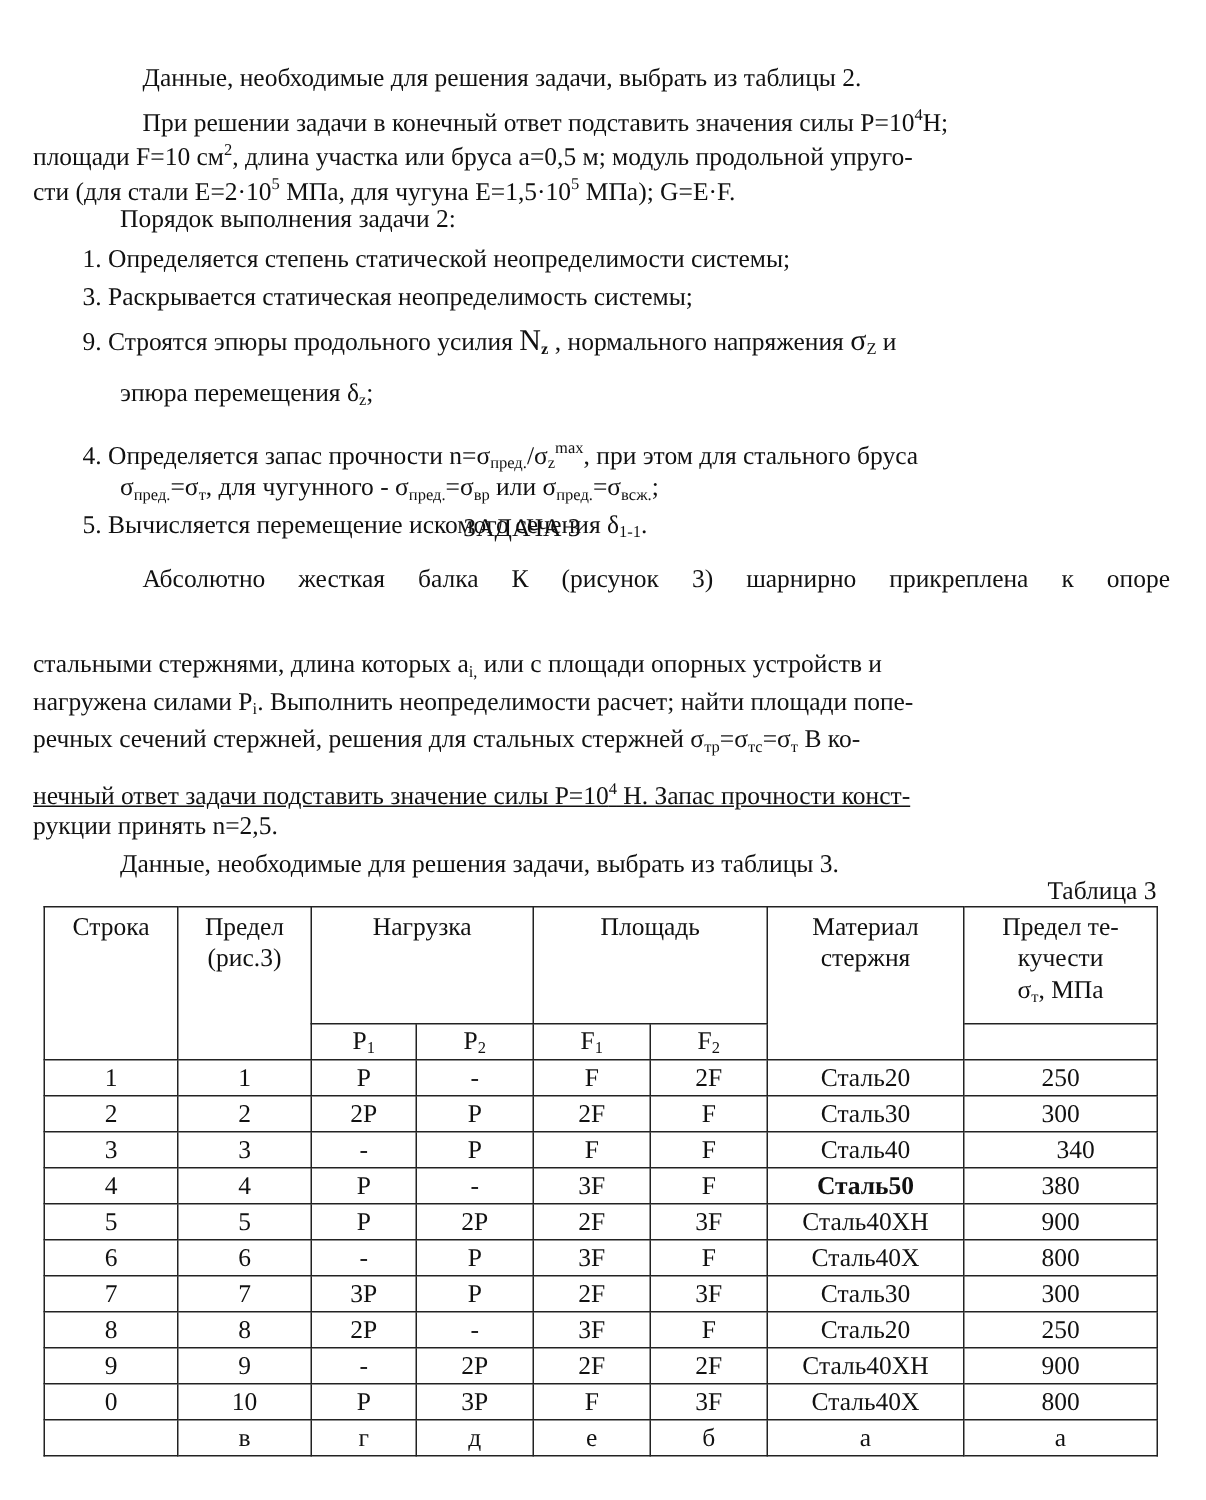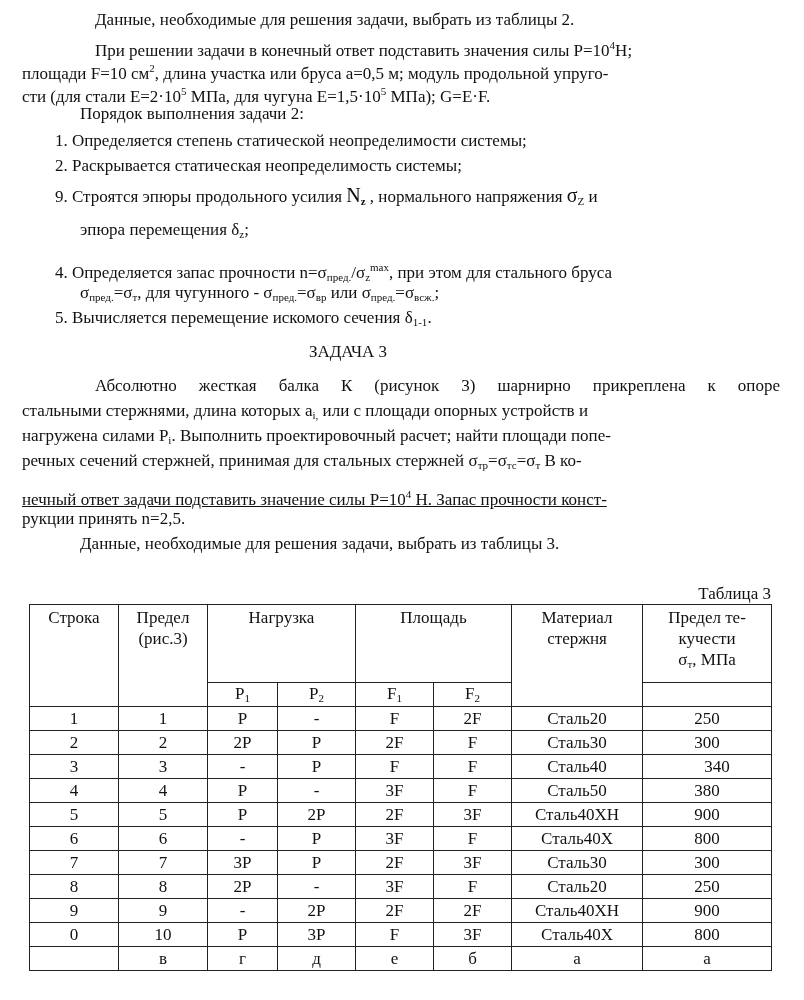--- a/index.html
+++ b/index.html
@@ -1,18 +1,18 @@
 <!DOCTYPE html>
 <html><head>
 <meta charset="utf-8">
 <style>
   html, body { margin:0; padding:0; background:#ffffff; }
   body { width:804px; height:1000px; position:relative; overflow:hidden;
          font-family:"Liberation Serif","DejaVu Serif",serif; color:#111; font-size:17px; }
-  .line { position:absolute; left:0; white-space:nowrap; line-height:20px; }
+  .line { position:absolute; left:0; white-space:nowrap; line-height:20px;margin-top:32px; }
   .just { position:absolute; left:22px; width:758px; text-align:justify; text-align-last:justify; white-space:nowrap; line-height:20px; }
   .sub { font-size:11px; vertical-align:-3px; }
   .sup { font-size:11px; vertical-align:7px; }
   .center { position:absolute; left:0; width:696px; text-align:center; line-height:20px; }
   .big { font-size:20px; }
   table { position:absolute; left:29px; top:604px; border-collapse:collapse; font-size:17px; }
   td { border:1.5px solid #222; text-align:center; padding:0; height:23px; }
   td.hd { vertical-align:top; line-height:21px; padding-top:2px; }
   .tcap { position:absolute; right:33px; top:584px; line-height:20px; }
 </style>
@@ -26,21 +26,21 @@
 </div>
 <div class="line" style="left:22px; top:58px;text-align:center;">
   <span>площади F=10 см</span><span class="sup">2</span><span>, длина участка или бруса a=0,5 м; модуль продольной упруго-</span>
 </div>
 <div class="line" style="left:22px; top:81px;">
   <span>сти (для стали E=2·10</span><span class="sup">5</span><span> МПа, для чугуна E=1,5·10</span><span class="sup">5</span><span> МПа); G=E·F.</span>
 </div>
 <div class="line" style="left:80px; top:104px;">Порядок выполнения задачи 2:</div>
 
 <div class="line" style="left:55px; top:131px;">1.  Определяется степень статической неопределимости системы;</div>
-<div class="line" style="left:55px; top:156px;">2.  Раскрывается статическая неопределимость системы;</div>
+<div class="line" style="left:55px; top:156px;">3.  Раскрывается статическая неопределимость системы;</div>
 <div class="line" style="left:55px; top:185px;">
   <span>9.  Строятся эпюры продольного усилия</span>
   <span class="big">N</span><span class="sub" style="font-weight:bold;">z</span>
   <span>, нормального напряжения</span>
   <span class="big">σ</span><span class="sub">Z</span>
   <span>и</span>
 </div>
 <div class="line" style="left:80px; top:220px;">
   <span>эпюра перемещения δ</span><span class="sub">z</span><span>;</span>
 </div>
@@ -54,24 +54,24 @@
   <span>5.  Вычисляется перемещение искомого сечения  δ</span><span class="sub">1-1</span><span>.</span>
 </div>
 
 <div class="center" style="top:342px;">ЗАДАЧА 3</div>
 
 <div class="just" style="left:95px; width:685px; top:376px;">Абсолютно жесткая балка К (рисунок 3) шарнирно прикреплена к опоре</div>
 <div class="line" style="left:22px; top:401px; width:758px;">
   <span>стальными стержнями, длина которых a</span><span class="sub">i,</span><span>  или с площади опорных устройств и</span>
 </div>
 <div class="line" style="left:22px; top:426px;">
-  <span>нагружена силами P</span><span class="sub">i</span><span>.  Выполнить проектировочный расчет; найти площади попе-</span>
+  <span>нагружена силами P</span><span class="sub">i</span><span>.  Выполнить неопределимости расчет; найти площади попе-</span>
 </div>
 <div class="line" style="left:22px; top:451px;">
-  <span>речных сечений стержней, принимая для стальных стержней  σ</span><span class="sub">тр</span><span>=σ</span><span class="sub">тс</span><span>=σ</span><span class="sub">т</span><span>    В  ко-</span>
+  <span>речных сечений стержней, решения для стальных стержней  σ</span><span class="sub">тр</span><span>=σ</span><span class="sub">тс</span><span>=σ</span><span class="sub">т</span><span>    В  ко-</span>
 </div>
 <div class="line" style="left:22px; top:484px;text-decoration:underline;">
   <span>нечный ответ задачи подставить значение силы P=10</span><span class="sup">4</span><span> H. Запас прочности конст-</span>
 </div>
 <div class="line" style="left:22px; top:509px;">рукции принять n=2,5.</div>
 <div class="line" style="left:80px; top:534px;">Данные, необходимые для решения задачи, выбрать из таблицы 3.</div>
 
 <div class="tcap">Таблица 3</div>
 
 <table>
@@ -143,21 +143,21 @@
         <td style="height: 23px;">Сталь40</td>
         <td style="height: 23px; padding-left: 20px;">340</td>
       </tr>
       <tr>
         <td style="height: 23px;">4</td>
         <td style="height: 23px;">4</td>
         <td style="height: 23px;">P</td>
         <td style="height: 23px;">-</td>
         <td style="height: 23px;">3F</td>
         <td style="height: 23px;">F</td>
-        <td style="height: 23px;">Сталь50</td>
+        <td style="height: 23px; font-weight: bold;">Сталь50</td>
         <td style="height: 23px;">380</td>
       </tr>
       <tr>
         <td style="height: 23px;">5</td>
         <td style="height: 23px;">5</td>
         <td style="height: 23px;">P</td>
         <td style="height: 23px;">2P</td>
         <td style="height: 23px;">2F</td>
         <td style="height: 23px;">3F</td>
         <td style="height: 23px;">Сталь40ХН</td>

